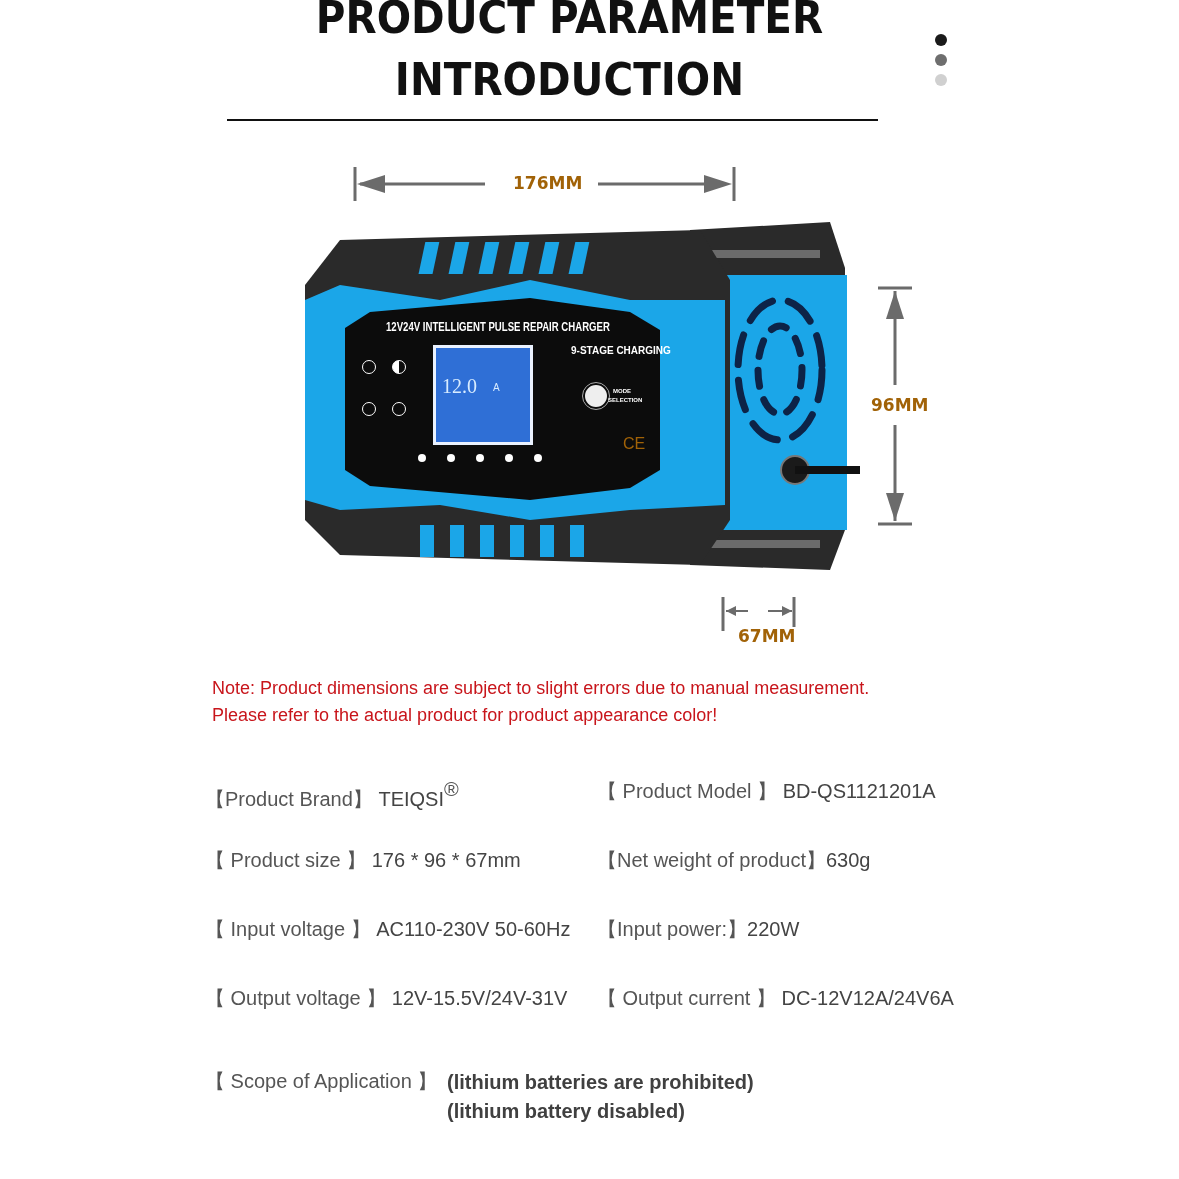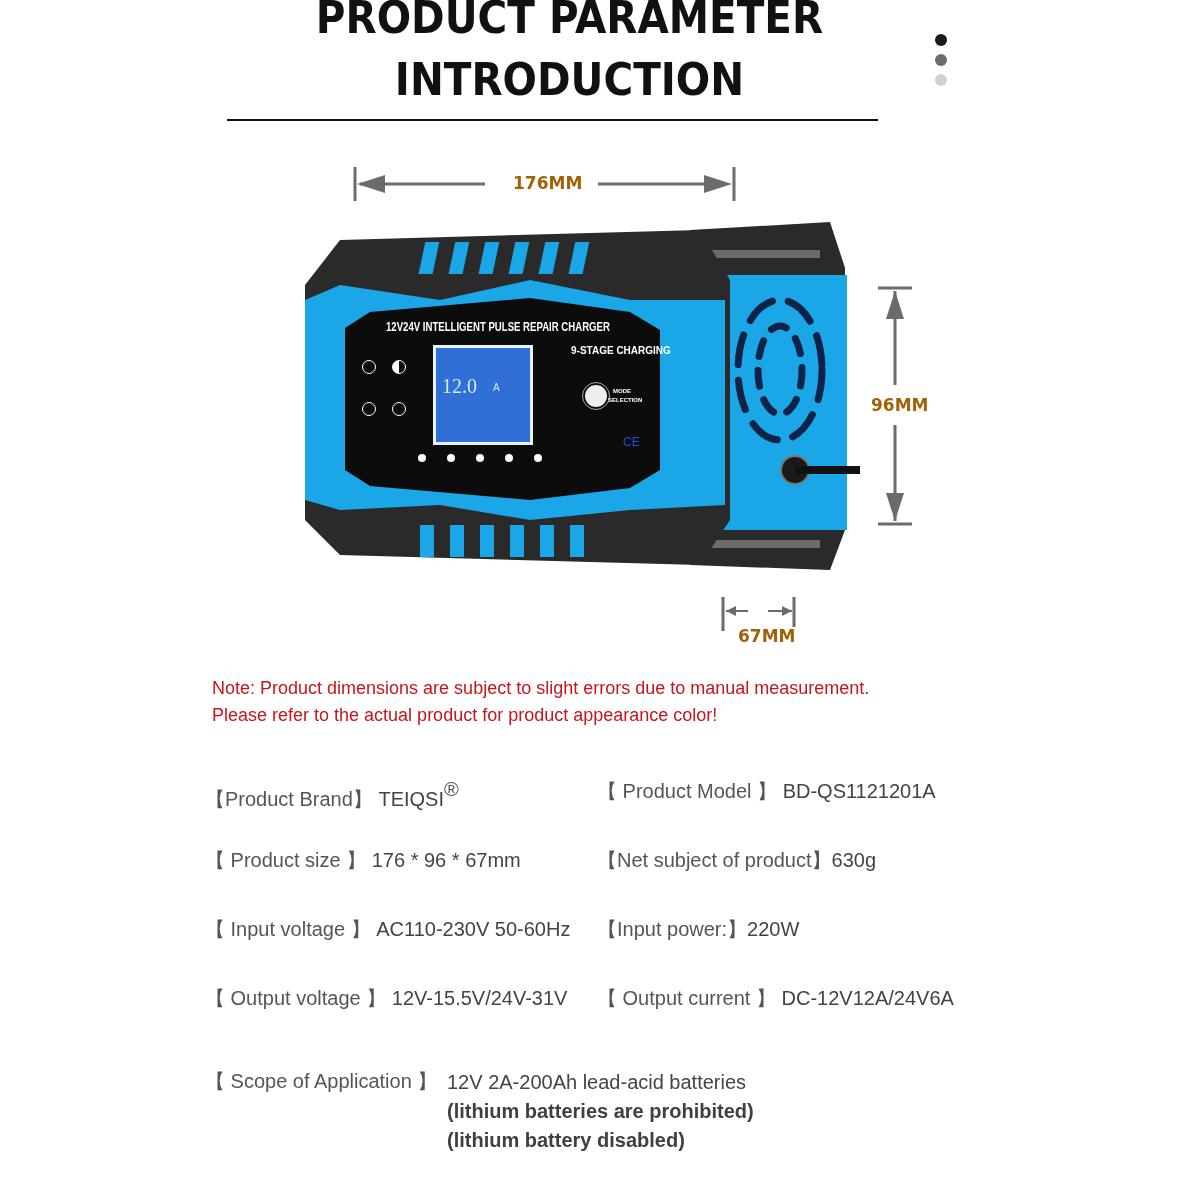--- a/index.html
+++ b/index.html
@@ -101,21 +101,21 @@
     <circle cx="495" cy="250" r="14" fill="#1a1a1a" stroke="#777" stroke-width="2"></circle>
     <rect x="495" y="246" width="65" height="8" fill="#111"></rect>
   </svg>
   <div style="position:absolute;left:86px;top:100px;color:#fff;font-size:12px;font-weight:bold;transform:scaleX(0.8);transform-origin:left;white-space:nowrap;">12V24V INTELLIGENT PULSE REPAIR CHARGER</div>
   <div style="position:absolute;left:253px;top:125px;color:#fff;font-size:10px;font-weight:bold;white-space:nowrap;margin-left:18px;">9-STAGE CHARGING</div>
   <div style="position:absolute;left:142px;top:155px;color:#d8ecff;font-family:Liberation Serif, serif;font-size:20px;">12.0</div>
   <div style="position:absolute;left:193px;top:162px;color:#d8ecff;font-size:10px;">A</div>
   <div style="position:absolute;left:283px;top:163px;width:22px;height:22px;border-radius:50%;background:#eee;border:2px solid #0c0c0c;outline:1px solid #aaa;"></div>
   <div style="position:absolute;left:313px;top:168px;color:#fff;font-size:6px;font-weight:bold;">MODE</div>
   <div style="position:absolute;left:308px;top:177px;color:#fff;font-size:6px;font-weight:bold;">SELECTION</div>
-  <div style="position:absolute;left:323px;top:215px;color:#1d4ed8;font-size:12px;">CE</div>
+  <div style="position:absolute;left:323px;top:215px;color:#a16207;font-size:16px;">CE</div>
   <div style="position:absolute;left:62px;top:140px;width:12px;height:12px;border:1px solid #fff;border-radius:50%;"></div>
   <div style="position:absolute;left:92px;top:140px;width:12px;height:12px;border:1px solid #fff;border-radius:50%;background:linear-gradient(90deg,#fff 50%,transparent 50%);"></div>
   <div style="position:absolute;left:62px;top:182px;width:12px;height:12px;border:1px solid #fff;border-radius:50%;"></div>
   <div style="position:absolute;left:92px;top:182px;width:12px;height:12px;border:1px solid #fff;border-radius:50%;"></div>
   <div style="position:absolute;left:118px;top:234px;display:flex;gap:21px;">
     <span style="width:8px;height:8px;border-radius:50%;background:#fff;"></span>
     <span style="width:8px;height:8px;border-radius:50%;background:#fff;"></span>
     <span style="width:8px;height:8px;border-radius:50%;background:#fff;"></span>
     <span style="width:8px;height:8px;border-radius:50%;background:#fff;"></span>
     <span style="width:8px;height:8px;border-radius:50%;background:#fff;"></span>
@@ -132,21 +132,21 @@
 <div class="spec" style="left:597px;top:778px">
   <span>【 Product Model 】</span>
   <span class="v">BD-QS1121201A</span>
 </div>
 
 <div class="spec" style="left:205px;top:847px">
   <span>【 Product size 】</span>
   <span class="v">176 * 96 * 67mm</span>
 </div>
 <div class="spec" style="left:597px;top:847px">
-  <span>【Net subject of product】</span><span class="v">630g</span>
+  <span>【Net weight of product】</span><span class="v">630g</span>
 </div>
 
 <div class="spec" style="left:205px;top:916px">
   <span>【 Input voltage 】</span>
   <span class="v">AC110-230V 50-60Hz</span>
 </div>
 <div class="spec" style="left:597px;top:916px">
   <span>【Input power:】</span><span class="v">220W</span>
 </div>
 
@@ -154,16 +154,15 @@
   <span>【 Output voltage 】</span>
   <span class="v">12V-15.5V/24V-31V</span>
 </div>
 <div class="spec" style="left:597px;top:985px">
   <span>【 Output current 】</span>
   <span class="v">DC-12V12A/24V6A</span>
 </div>
 
 <div class="spec" style="left:205px;top:1068px">【 Scope of Application 】</div>
 <div class="spec" style="left:447px;top:1068px;line-height:29px;">
-  <div class="v">12V 2A-200Ah lead-acid batteries</div>
   <div class="red">(lithium batteries are prohibited)</div>
   <div class="red">(lithium battery disabled)</div>
 </div>
 
 </body></html>

